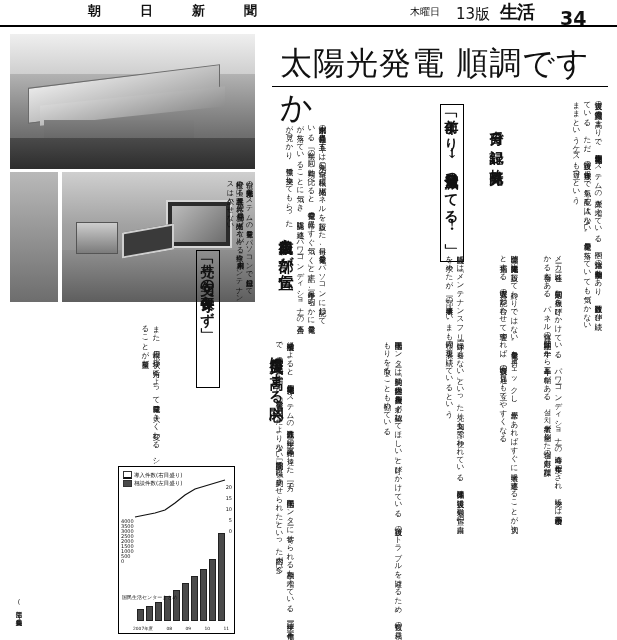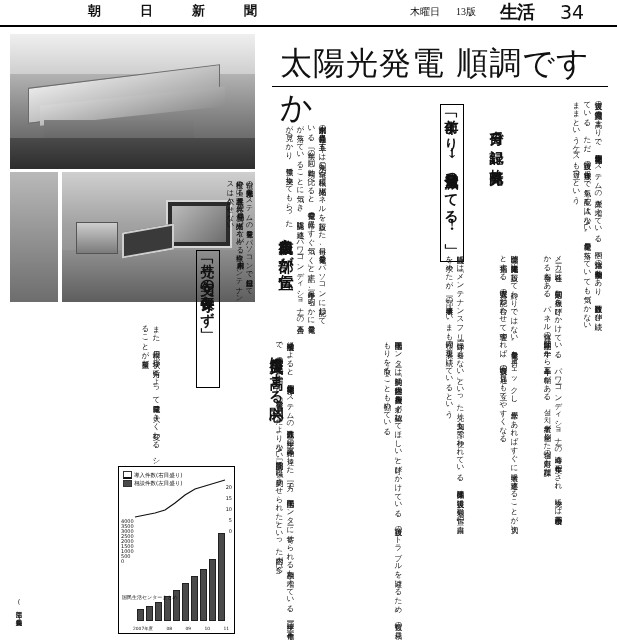--- a/index.html
+++ b/index.html
@@ -8,23 +8,23 @@
 
   
   .masthead{position:absolute;left:0;top:0;width:617px;height:26px;border-bottom:1px solid #000;}
   .mh-logo{position:absolute;top:2px;font-weight:bold;font-size:13px;letter-spacing:2px;}
   .mh-l1{left:88px;}
   .mh-l2{left:140px;}
   .mh-l3{left:192px;}
   .mh-l4{left:244px;}
   .mh-date{position:absolute;left:296px;top:4px;font-size:11px;letter-spacing:0px;}
   .mh-day{position:absolute;left:410px;top:5px;font-size:10px;}
-  .mh-ed{position:absolute;left:456px;top:5px;font-size:10px;font-family:Liberation Serif, serif;}
+  .mh-ed{position:absolute;left:456px;top:5px;font-size:15px;}
   .mh-kanji{position:absolute;left:500px;top:0px;font-size:18px;font-weight:bold;letter-spacing:-1px;}
-  .mh-num{position:absolute;left:560px;top:1px;font-size:19px;font-weight:normal;}
+  .mh-num{position:absolute;left:560px;top:7px;font-size:19px;font-weight:bold;}
   .mh-rule{position:absolute;left:0;top:25px;width:617px;border-top:2px solid #000;}
 
   
   .photo{position:absolute;background:#8d8d8d;overflow:hidden;}
   .photo1{left:10px;top:34px;width:245px;height:135px;
     background:
       linear-gradient(180deg,#cfcfcf 0%,#bdbdbd 12%,#9a9a9a 13%,#b2b2b2 30%,#8c8c8c 55%,#6f6f6f 75%,#555 100%);}
   .p1-roof{position:absolute;left:18px;top:42px;width:190px;height:34px;background:linear-gradient(170deg,#e9e9e9,#9c9c9c);transform:skewY(-7deg);border:1px solid #6b6b6b;}
   .p1-roof2{position:absolute;left:30px;top:62px;width:185px;height:20px;background:linear-gradient(170deg,#d8d8d8,#8e8e8e);transform:skewY(-6deg);}
   .p1-wall{position:absolute;left:34px;top:86px;width:150px;height:40px;background:linear-gradient(180deg,#7e7e7e,#4f4f4f);}

